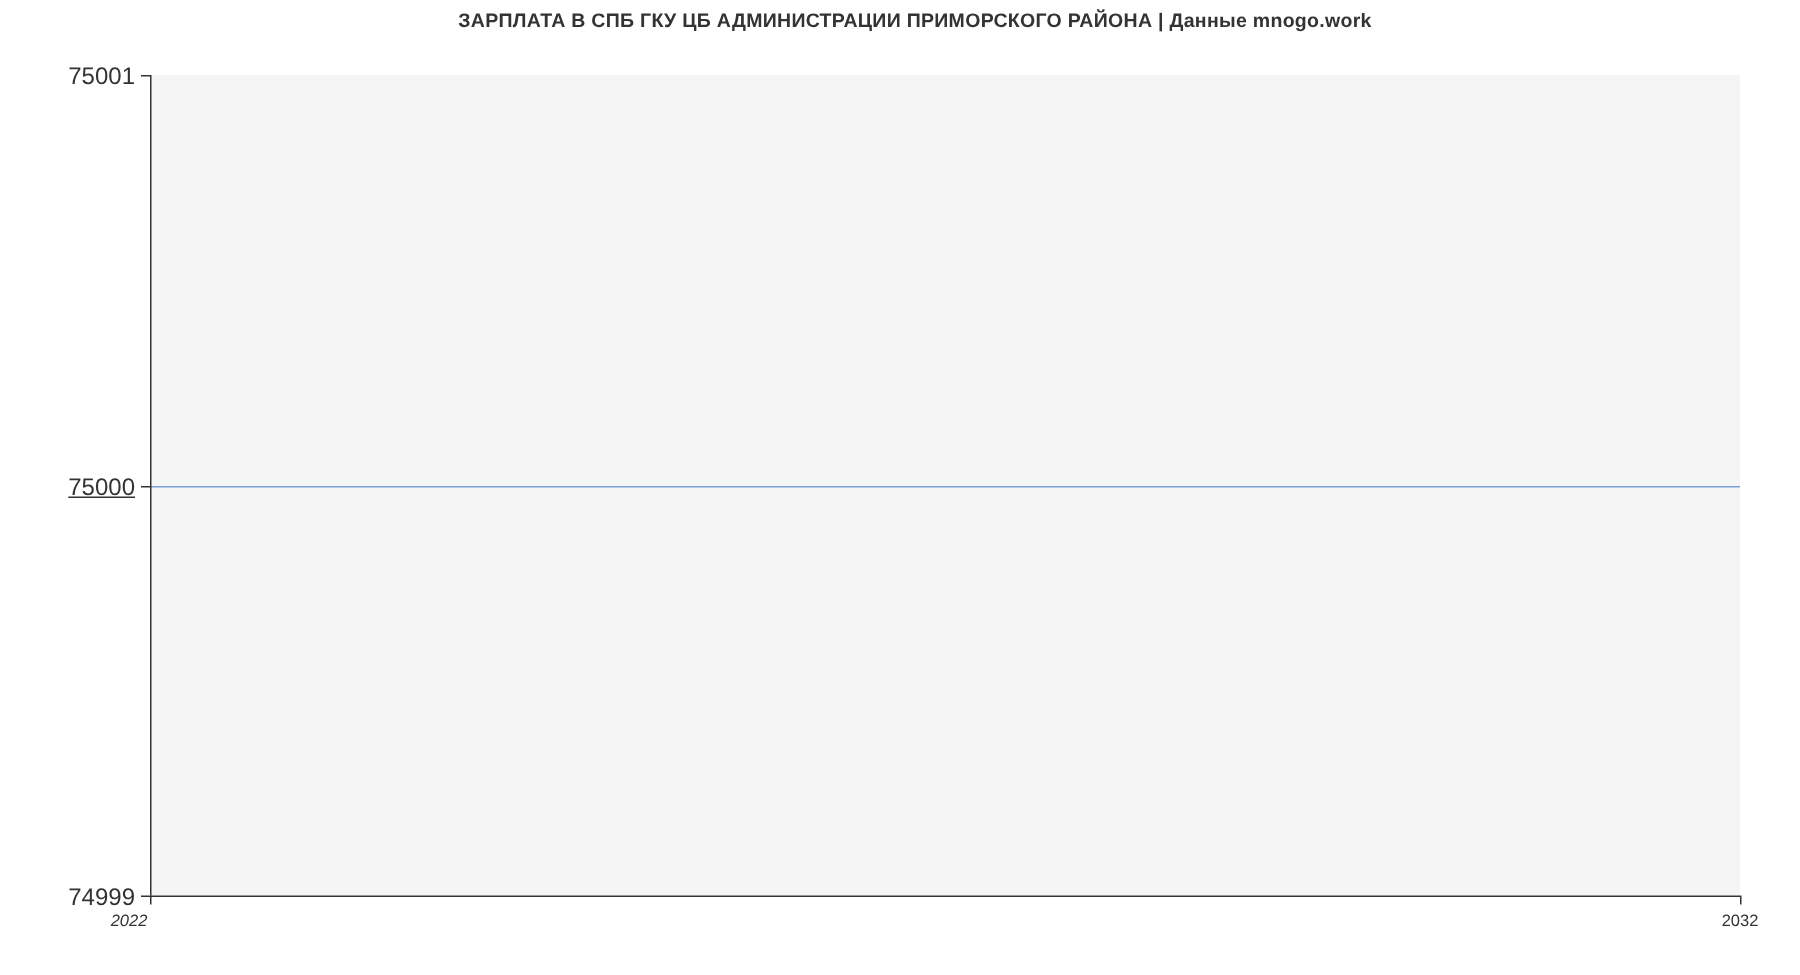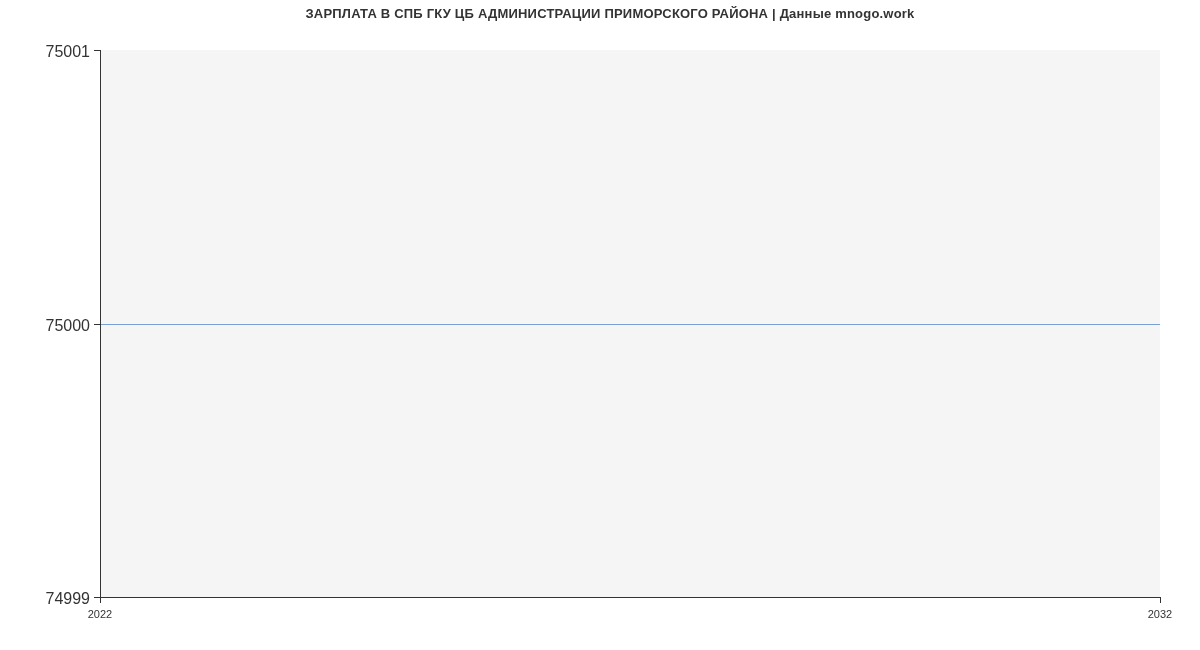--- a/index.html
+++ b/index.html
@@ -100,22 +100,22 @@
   <div class="data-line" style="top:323.5px;"></div>
 
   <div class="spine-left"></div>
   <div class="spine-bottom"></div>
 
   <div class="ytick-mark" style="left:94px; top:50px;"></div>
   <div class="ytick-mark" style="left:94px; top:323.5px;"></div>
   <div class="ytick-mark" style="left:94px; top:597px;"></div>
 
   <div class="ytick-label" style="left:30px; top:43px;">75001</div>
-  <div class="ytick-label" style="left:30px; top:317px;">75000</div>
+  <div class="ytick-label" style="left:30px; top:317px;text-decoration:underline;">75000</div>
   <div class="ytick-label" style="left:30px; top:590px;">74999</div>
 
   <div class="xtick-mark" style="left:100px; top:597px;"></div>
   <div class="xtick-mark" style="left:1160px; top:597px;"></div>
 
-  <div class="xtick-label" style="left:70px; top:608px;">2022</div>
+  <div class="xtick-label" style="left:56px; top:608px;font-style:italic;">2022</div>
   <div class="xtick-label" style="left:1130px; top:608px;">2032</div>
 
 </div>
 
 </body></html>

